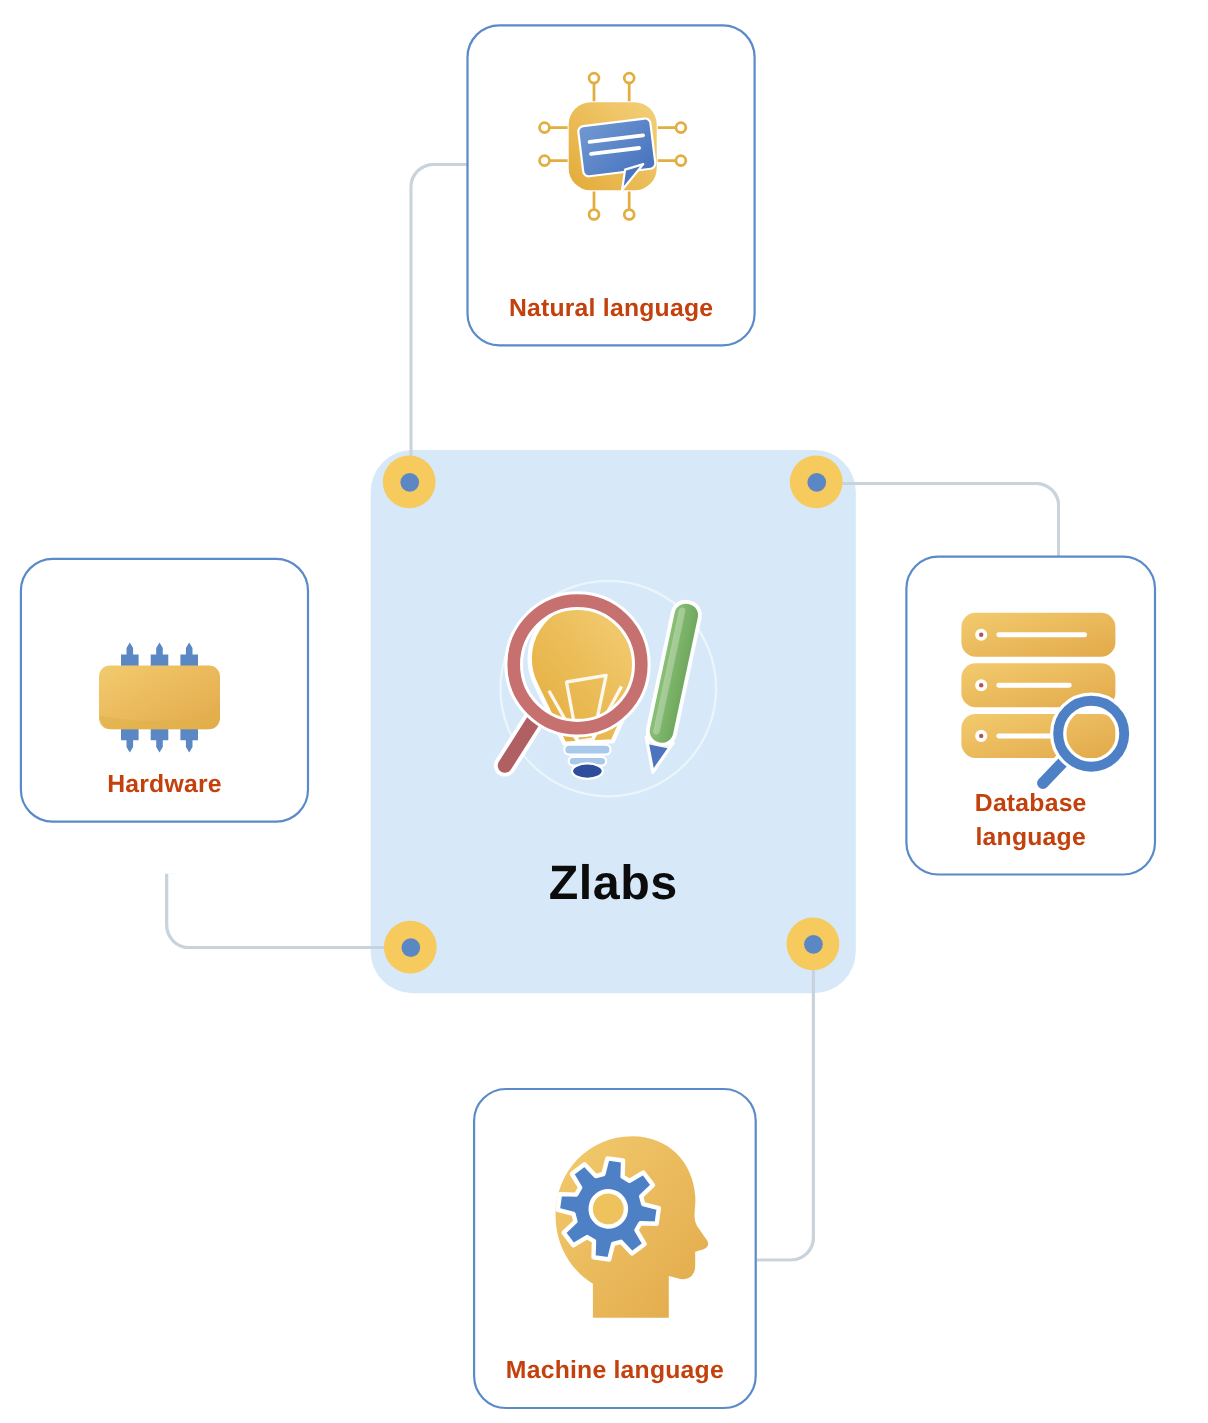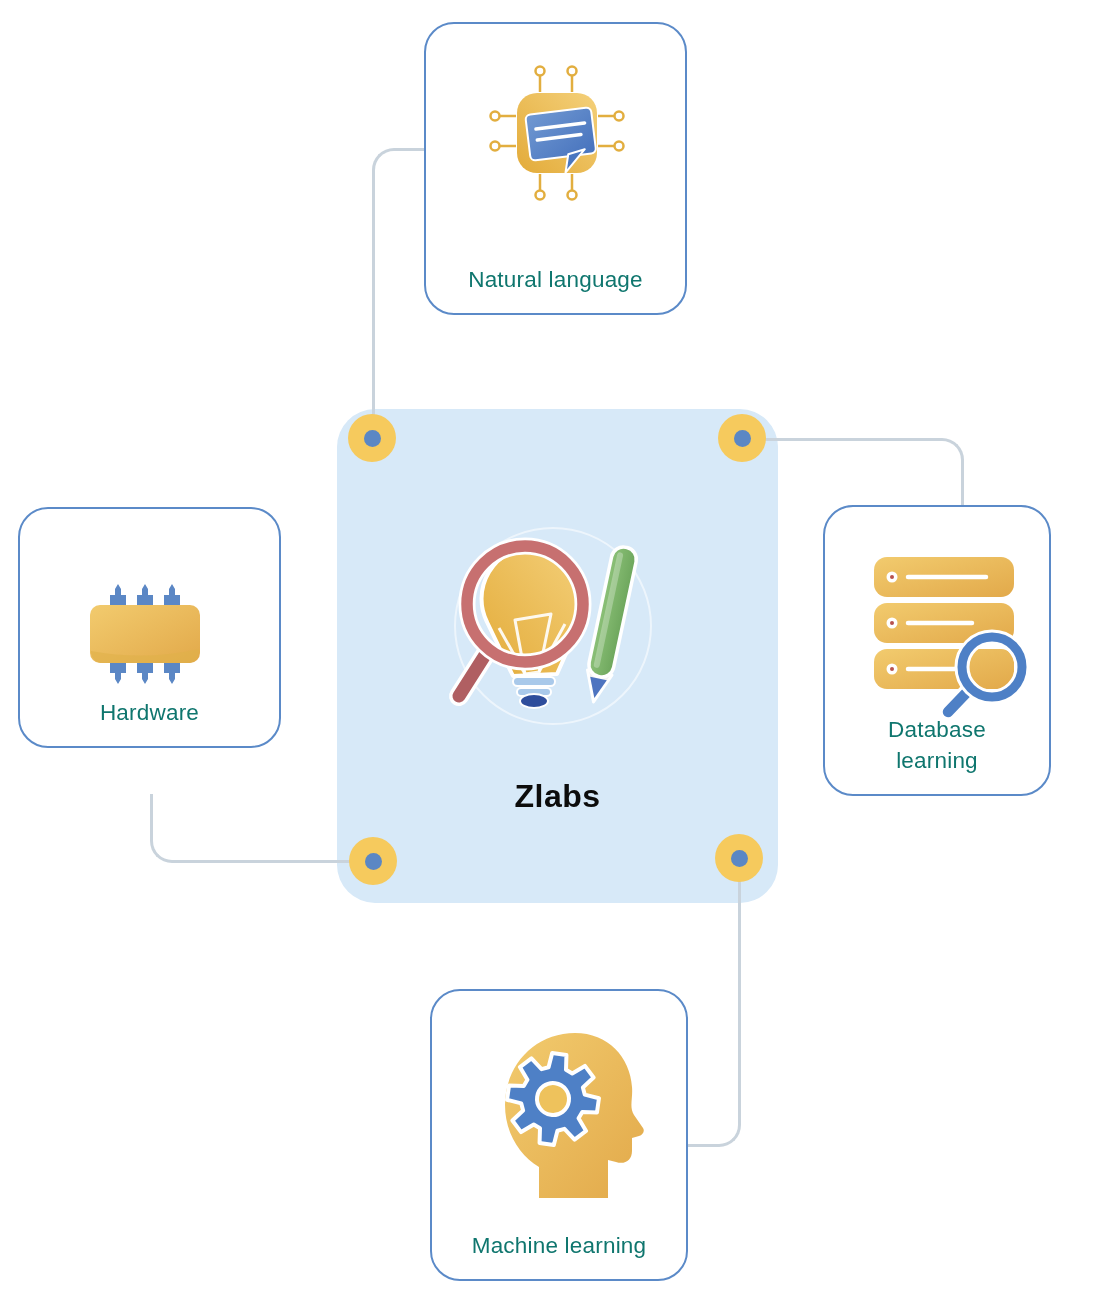--- a/index.html
+++ b/index.html
@@ -9,41 +9,41 @@
   }
   .stage{position:absolute;inset:0;}
 
   
   .center-box{
     position:absolute;left:337px;top:409px;width:441px;height:494px;
     background:#d7e9f8;border-radius:38px;z-index:1;
   }
   .center-title{
     position:absolute;left:337px;top:778px;width:441px;text-align:center;
-    font-size:32px;font-weight:800;color:#0c0c0c;letter-spacing:.5px;z-index:2;
+    font-size:44px;font-weight:800;color:#0c0c0c;letter-spacing:.5px;z-index:2;
   }
   .center-icon{position:absolute;left:435px;top:524px;z-index:2;}
 
   
   .node{
     position:absolute;background:#ffffff;border:2.5px solid #5b8ac8;
     border-radius:30px;z-index:3;box-sizing:border-box;
   }
   #node-nlp{left:424px;top:22px;width:263px;height:293px;}
   #node-hw {left:18px;top:507px;width:263px;height:241px;}
   #node-db {left:823px;top:505px;width:228px;height:291px;}
   #node-ml {left:430px;top:989px;width:258px;height:292px;}
   .node .icon{position:absolute;}
   #node-nlp .icon{left:56px;top:34px;}
   #node-hw  .icon{left:40px;top:50px;}
   #node-db  .icon{left:37px;top:42px;}
   #node-ml  .icon{left:43px;top:24px;}
   .node .label{
     position:absolute;left:0;right:0;bottom:18px;text-align:center;
-    font-size:22.5px;font-weight:400;line-height:31px;color:#0f766e;letter-spacing:.2px;
+    font-size:22.5px;font-weight:700;line-height:31px;color:#c2410c;letter-spacing:.2px;
   }
   .node .label span{display:block;}
 
   
   .conn{position:absolute;z-index:2;border:0 solid #c9d3dc;box-sizing:border-box;}
   #conn-nlp{left:372px;top:148px;width:53px;height:290px;border-left-width:3px;border-top-width:3px;border-top-left-radius:22px;}
   #conn-db {left:742px;top:438px;width:222px;height:69px;border-top-width:3px;border-right-width:3px;border-top-right-radius:22px;}
   #conn-hw {left:150px;top:794px;width:223px;height:69px;border-left-width:3px;border-bottom-width:3px;border-bottom-left-radius:22px;}
   #conn-ml {left:688px;top:858px;width:53px;height:289px;border-right-width:3px;border-bottom-width:3px;border-bottom-right-radius:22px;}
 
@@ -201,32 +201,32 @@
       </g>
       <g>
         <line x1="108" y1="140" x2="86" y2="163" stroke="#ffffff" stroke-width="17" stroke-linecap="round"></line>
         <line x1="108" y1="140" x2="86" y2="163" stroke="#4e80c6" stroke-width="10.5" stroke-linecap="round"></line>
         <circle cx="130" cy="118" r="30" fill="none" stroke="#ffffff" stroke-width="15"></circle>
         <circle cx="130" cy="118" r="30" fill="none" stroke="#4e80c6" stroke-width="9"></circle>
       </g>
     </svg>
     <div class="label">
       <span>Database</span>
-      <span>learning</span>
+      <span>language</span>
     </div>
   </div>
 
   <div class="node" id="node-ml">
     <svg class="icon" width="170" height="185" viewBox="0 0 170 185">
       <path d="M 64,183 L 64,152 C 44,140 30,117 30,90 C 30,50 60,18 100,18 C 133,18 155,42 157,72
                C 158,84 154,92 159,100 L 168,113 C 170,116 168,120 164,121 L 157,123 L 157,136
                C 157,145 150,150 141,147 L 133,145 L 133,183 Z" fill="url(#goldGrad2)"></path>
       <g transform="translate(78,84) rotate(8)">
         <polygon points="30.8,-8.8 45.4,-7.2 45.4,7.2 30.8,8.8 28.0,15.5 37.2,27.0 27.0,37.2 15.5,28.0 8.8,30.8 7.2,45.4 -7.2,45.4 -8.8,30.8 -15.5,28.0 -27.0,37.2 -37.2,27.0 -28.0,15.5 -30.8,8.8 -45.4,7.2 -45.4,-7.2 -30.8,-8.8 -28.0,-15.5 -37.2,-27.0 -27.0,-37.2 -15.5,-28.0 -8.8,-30.8 -7.2,-45.4 7.2,-45.4 8.8,-30.8 15.5,-28.0 27.0,-37.2 37.2,-27.0 28.0,-15.5" fill="#4e80c6" stroke="#ffffff" stroke-width="4" stroke-linejoin="round"></polygon>
         <circle cx="0" cy="0" r="16" fill="#eec25c" stroke="#ffffff" stroke-width="4"></circle>
       </g>
     </svg>
     <div class="label">
-      <span>Machine learning</span>
+      <span>Machine language</span>
     </div>
   </div>
 
 </div>
 
 </body></html>

